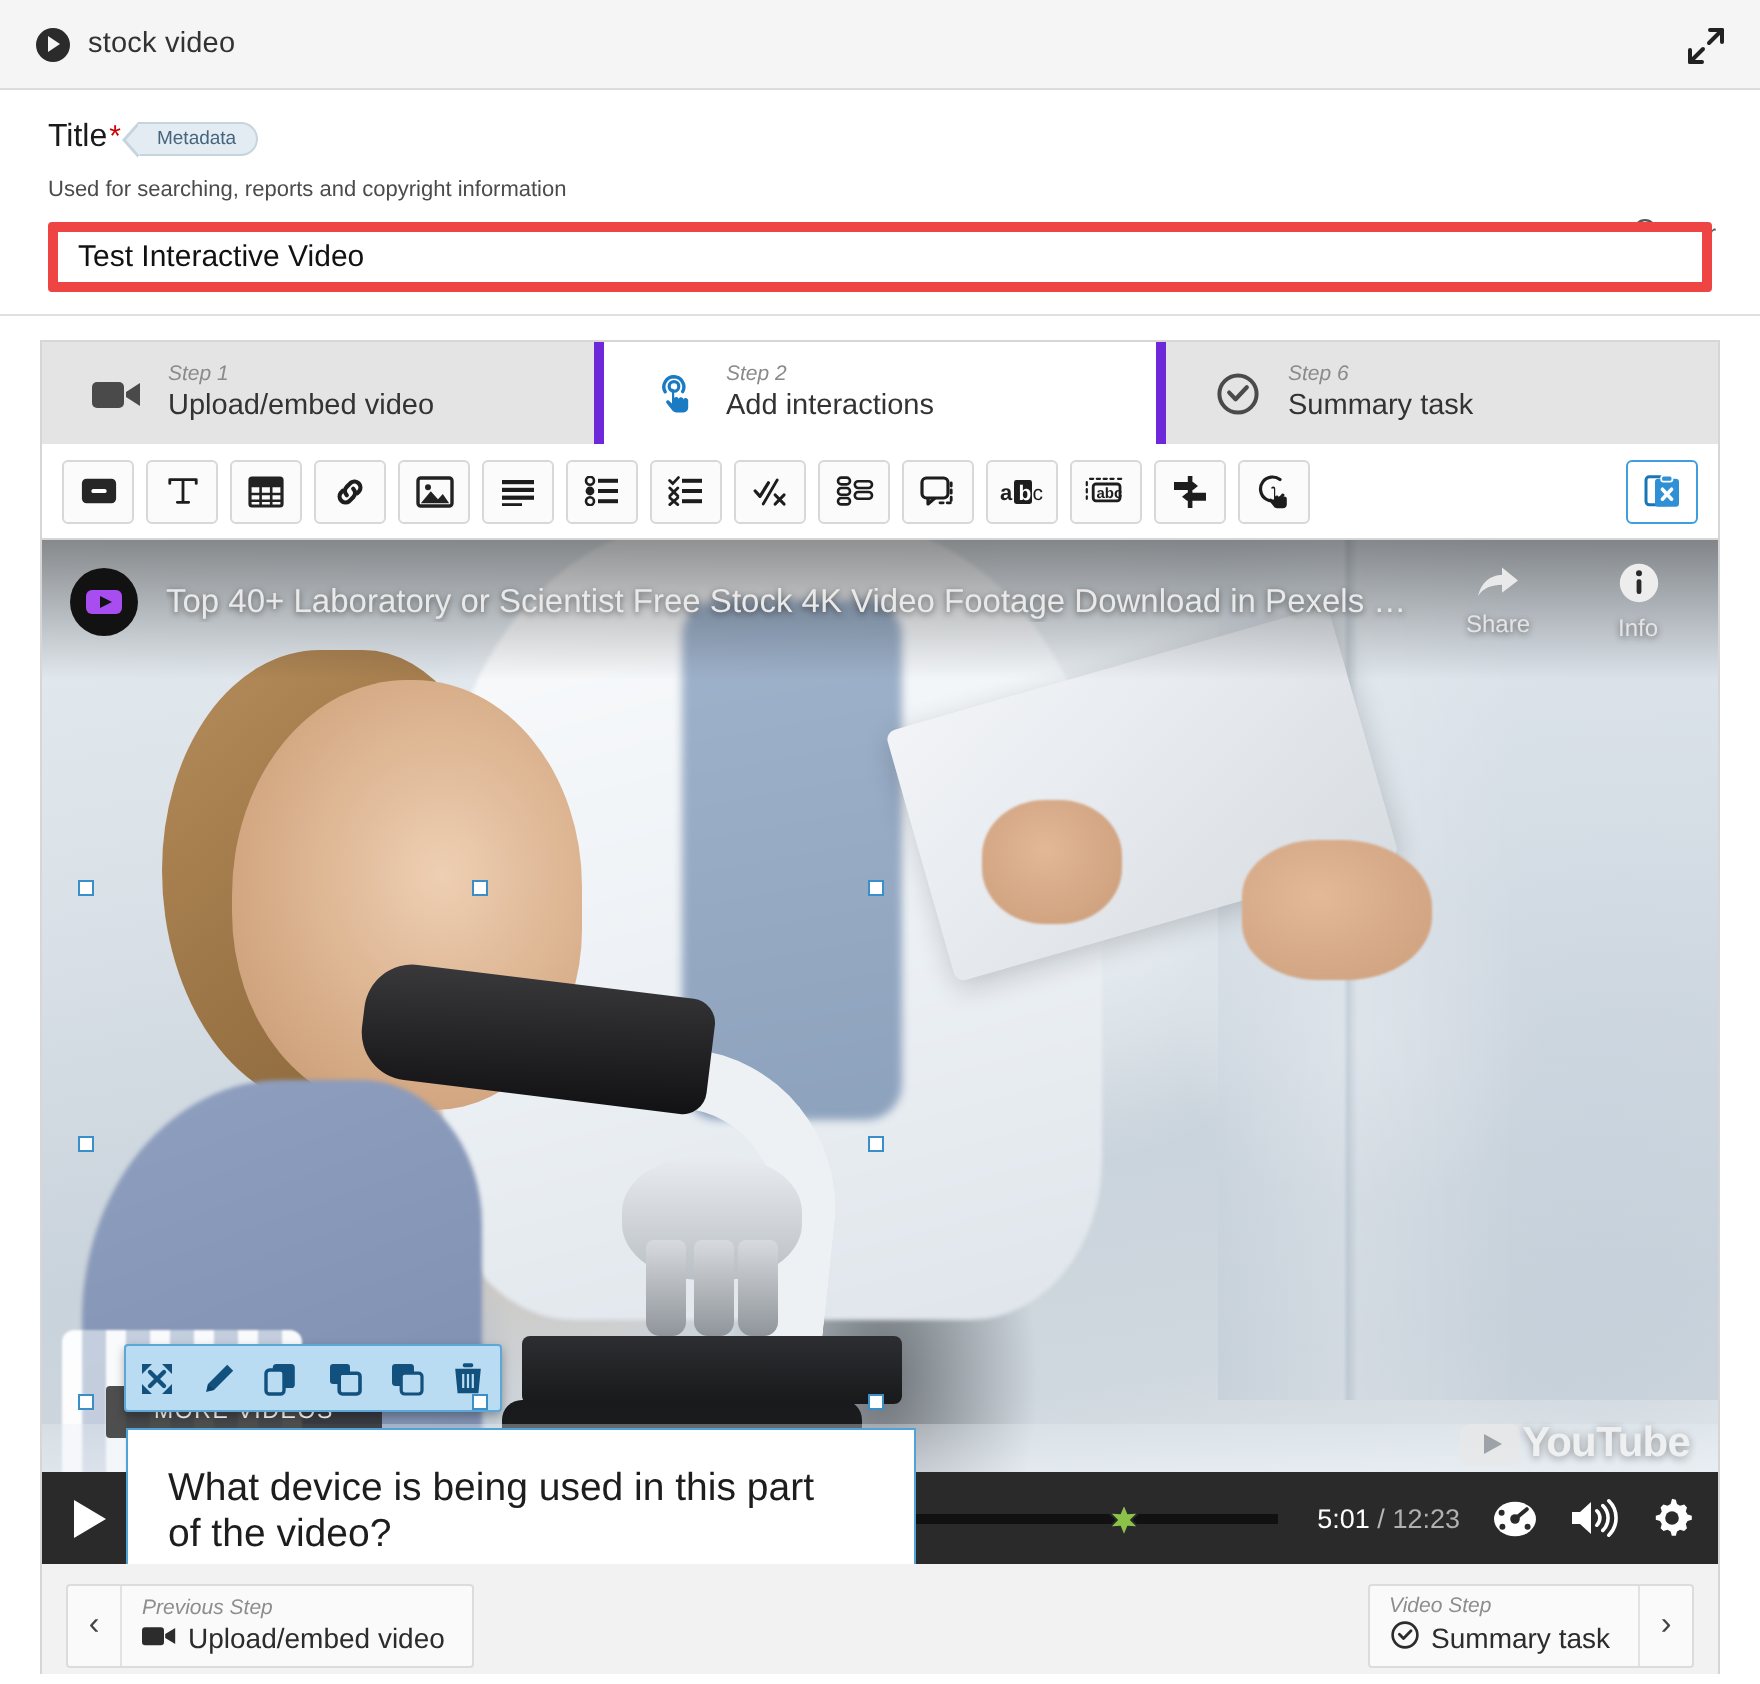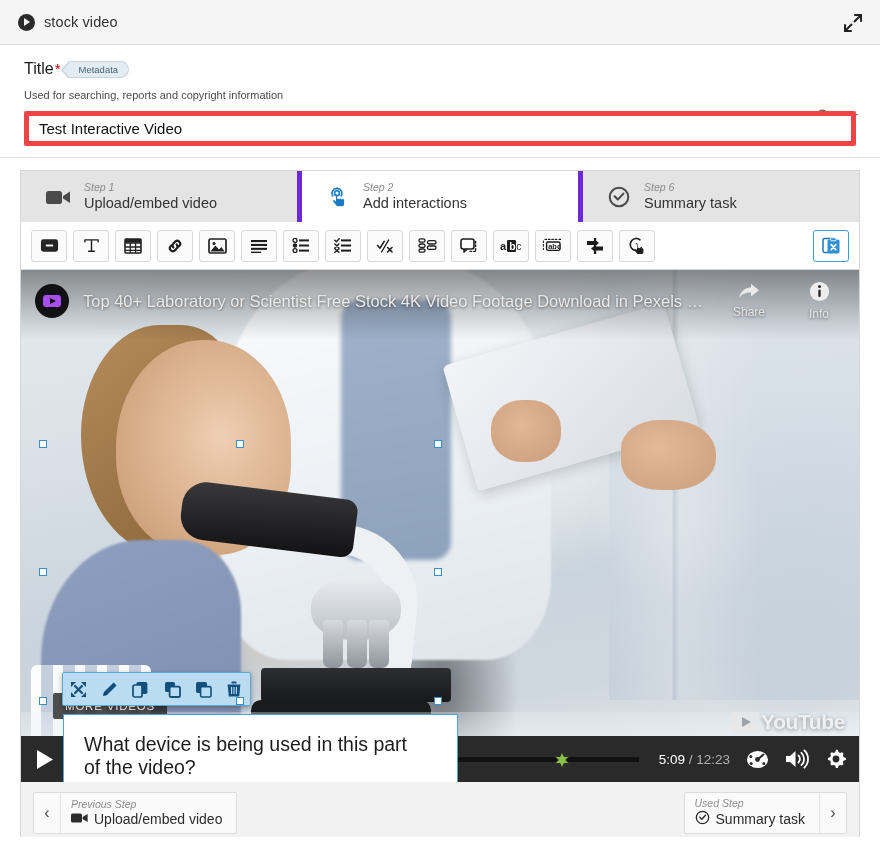--- a/index.html
+++ b/index.html
@@ -458,21 +458,21 @@
     flex: none;
     text-shadow: 0 1px 3px rgba(0,0,0,.5);
   }
   .more-videos {
     position: absolute;
     left: 32px; bottom: 63px;
     background: rgba(40,40,40,.82);
     color: #fff;
     font-size: 11.5px;
     letter-spacing: .8px;
-    padding: 7px 12px;
+    padding: 7px 24px;
     border-radius: 2px;
     cursor: pointer;
   }
   .yt-watermark {
     position: absolute;
     right: 14px; bottom: 48px;
     display: flex;
     align-items: center;
     gap: 1px;
     opacity: .82;
@@ -1022,21 +1022,21 @@
               <path d="M6 8.6 v8 M8.5 8.6 v8 M11 8.6 v8" stroke="#9a9a9a" stroke-width=".9"></path>
             </svg>
         </div>
         <div class="seek-star">
           <svg width="18" height="18" viewBox="0 0 18 18">
               <path d="M9 .8 L11 5.6 L16.4 5.2 L12.6 9 L16.4 12.8 L11 12.4 L9 17.2 L7 12.4 L1.6 12.8 L5.4 9 L1.6 5.2 L7 5.6 Z" fill="#8bc34a" stroke="#2a2a2a" stroke-width="1"></path>
             </svg>
         </div>
       </div>
       <div class="time-text">
-        <span>5:09</span>
+        <span>5:01</span>
         <span class="sep">/</span>
         <span class="total">12:23</span>
       </div>
       <span class="ctrl-icon">
         <svg width="23" height="19" viewBox="0 0 23 19">
             <ellipse cx="11.5" cy="9.5" rx="10.5" ry="8.6" fill="#fff"></ellipse>
             <circle cx="11.5" cy="9.5" r="2.4" fill="#2a2a2a"></circle>
             <path d="M11.5 9.5 L17.4 4.6" stroke="#2a2a2a" stroke-width="2" stroke-linecap="round"></path>
             <circle cx="4.8" cy="6.4" r="1.5" fill="#2a2a2a"></circle>
             <circle cx="5.2" cy="13.4" r="1.5" fill="#2a2a2a"></circle>
@@ -1071,21 +1071,21 @@
                 <rect x="0" y="1.6" width="11" height="9" rx="1.6" fill="#2c2c2c"></rect>
                 <path d="M11.6 5 L16.6 2 L16.6 10 L11.6 7 Z" fill="#2c2c2c"></path>
               </svg>
           </span>
           <span>Upload/embed video</span>
         </span>
       </div>
     </div>
     <div class="nav-btn next">
       <div class="nav-text">
-        <span class="nav-sub">Used Step</span>
+        <span class="nav-sub">Video Step</span>
         <span class="nav-main">
           <span>
             <svg width="15" height="15" viewBox="0 0 16 16">
                 <circle cx="8" cy="8" r="6.6" fill="none" stroke="#2c2c2c" stroke-width="1.4"></circle>
                 <path d="M5 7.6 L7.2 9.9 L11.2 5.7" fill="none" stroke="#2c2c2c" stroke-width="1.5" stroke-linecap="round" stroke-linejoin="round"></path>
               </svg>
           </span>
           <span>Summary task</span>
         </span>
       </div>

